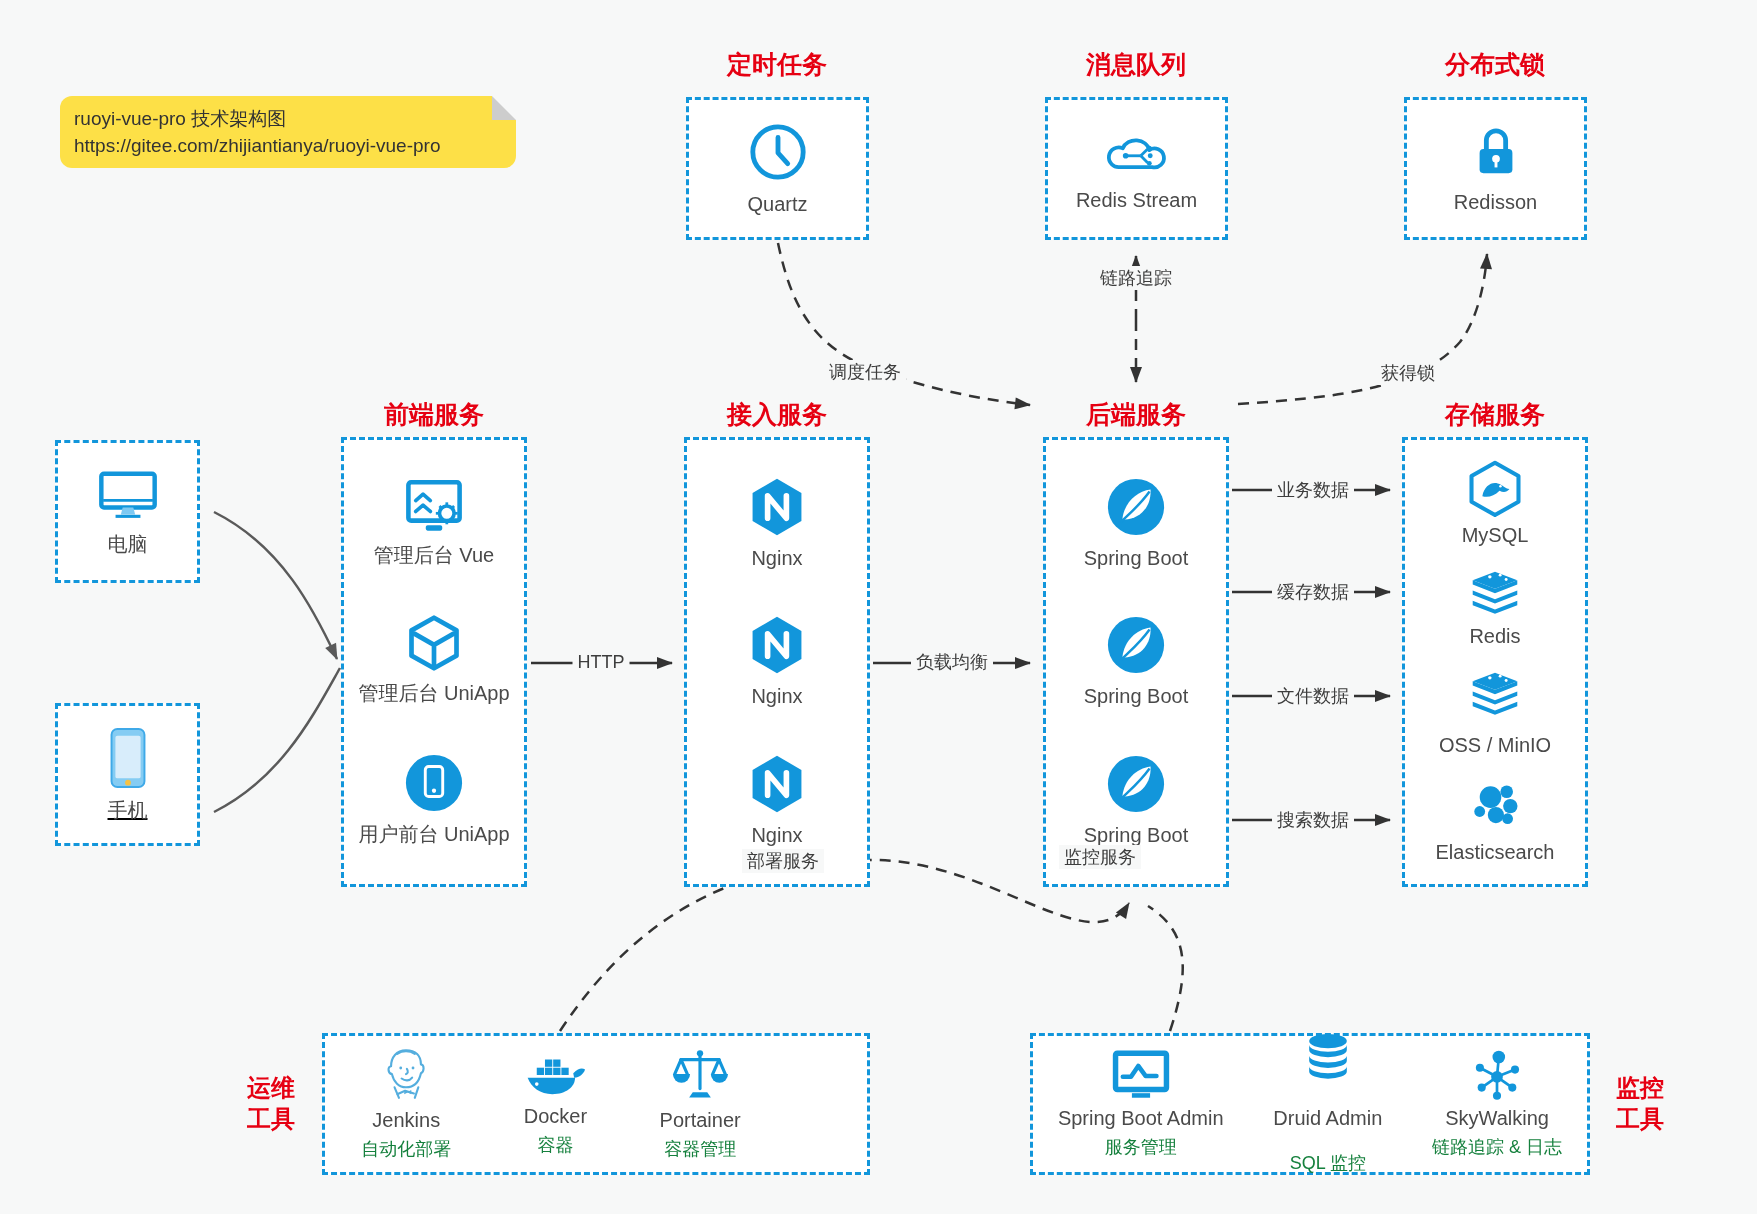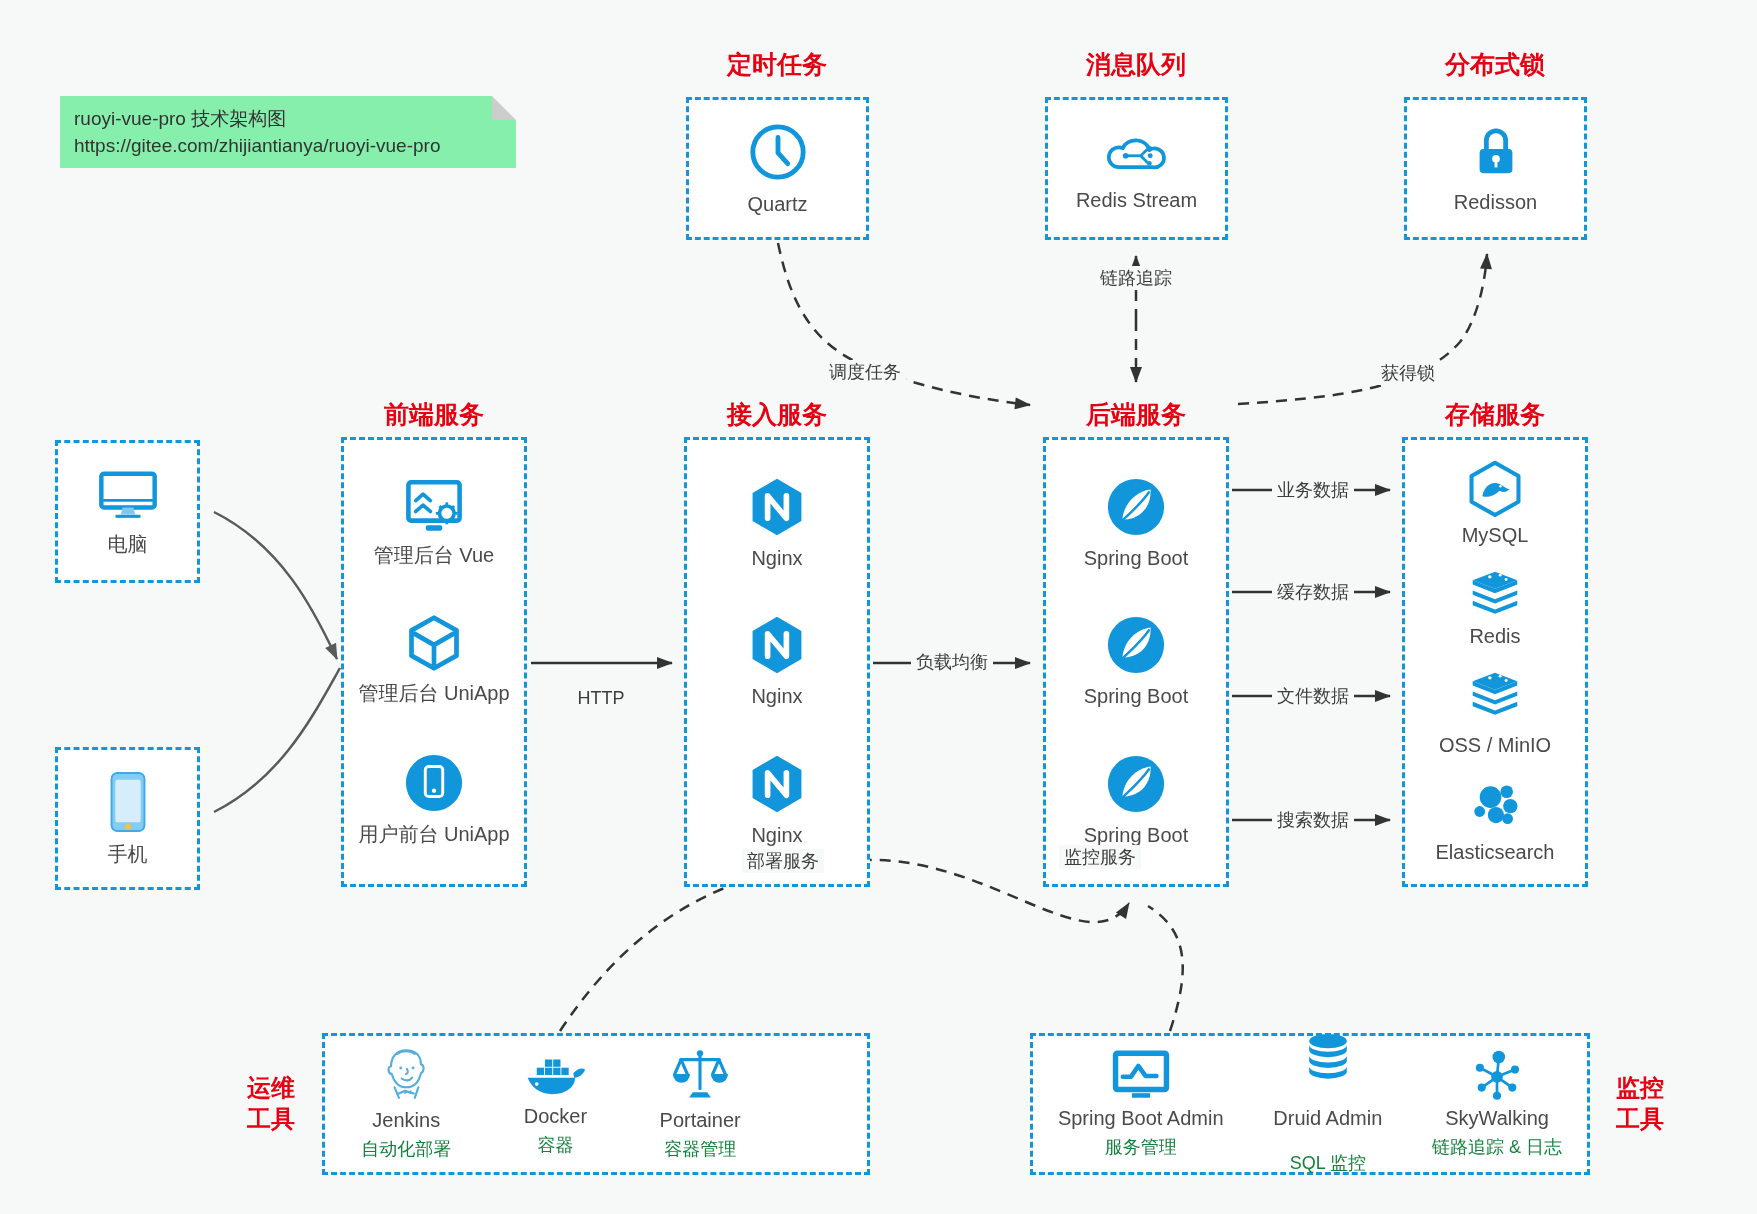--- a/index.html
+++ b/index.html
@@ -1,21 +1,21 @@
 <!DOCTYPE html>
 <html><head>
 <meta charset="utf-8">
 <style>
   html,body{margin:0;padding:0;}
   body{font-family:"Liberation Sans","DejaVu Sans",sans-serif;background:#f7f8f8;}
   .stage{position:relative;width:1757px;height:1214px;background:#f7f8f8;overflow:hidden;}
   svg.wires{position:absolute;left:0;top:0;width:1757px;height:1214px;pointer-events:none;}
 
-  .note{position:absolute;left:60px;top:96px;width:428px;background:#86efac;padding:9px 14px;
-        font-size:19px;line-height:27px;color:#333;}
+  .note{position:absolute;left:60px;top:96px;width:428px;background:#fde047;padding:9px 14px;
+        font-size:19px;line-height:27px;color:#333;border-radius:12px;}
   .note::after{content:"";position:absolute;top:0;right:0;width:0;height:0;
         border-top:24px solid #f7f8f8;border-left:24px solid #cdcdcd;}
 
   .col-title{position:absolute;transform:translateX(-50%);color:#e60012;font-size:25px;
         font-weight:bold;white-space:nowrap;}
   .side-title{position:absolute;color:#e60012;font-size:24px;font-weight:bold;line-height:31px;
         text-align:center;white-space:nowrap;}
 
   .dbox{position:absolute;background:#fff;border:3px dashed #1296db;box-sizing:border-box;
         display:flex;flex-direction:column;align-items:center;}
@@ -114,21 +114,21 @@
   <div class="dbox center1" style="left:55px;top:440px;width:145px;height:143px;">
     <svg class="icon" width="64" height="56" viewBox="0 0 72 62">
       <rect x="6" y="7" width="60" height="38" rx="3" fill="none" stroke="#1296db" stroke-width="5"></rect>
       <line x1="8" y1="37" x2="64" y2="37" stroke="#1296db" stroke-width="3"></line>
       <path d="M30 45 h12 l2 8 h-16 z" fill="#7ec9f2"></path>
       <line x1="22" y1="55" x2="50" y2="55" stroke="#1296db" stroke-width="3.5"></line>
     </svg>
     <div class="nodelabel">电脑</div>
   </div>
 
-  <div class="dbox center1" style="left:55px;top:747px;width:145px;height:143px;">
+  <div class="dbox center1" style="left:55px;top:703px;width:145px;height:143px;text-decoration:underline;">
     <svg class="icon" width="40" height="62" viewBox="0 0 40 64">
       <rect x="3" y="2" width="34" height="60" rx="6" fill="#85ccf3" stroke="#3fa9e8" stroke-width="2"></rect>
       <rect x="7" y="9" width="26" height="44" rx="2" fill="#d8edfb"></rect>
       <circle cx="20" cy="57.5" r="3" fill="#f6c244"></circle>
     </svg>
     <div class="nodelabel">手机</div>
   </div>
 
   <div class="col-title" style="left:434px;top:398px;">前端服务</div>
   <div class="col-title" style="left:777px;top:398px;">接入服务</div>
@@ -371,21 +371,21 @@
     </div>
   </div>
   <div class="side-title" style="left:1604px;top:1072px;width:72px;">
     <div>监控</div>
     <div>工具</div>
   </div>
 
   <div class="edge-label" style="left:865px;top:372px;">调度任务</div>
   <div class="edge-label" style="left:1136px;top:278px;">链路追踪</div>
   <div class="edge-label" style="left:1408px;top:373px;">获得锁</div>
-  <div class="edge-label" style="left:601px;top:662px;margin-top:36px;">HTTP</div>
+  <div class="edge-label" style="left:601px;top:662px;">HTTP</div>
   <div class="edge-label" style="left:952px;top:662px;">负载均衡</div>
   <div class="edge-label" style="left:1313px;top:490px;">业务数据</div>
   <div class="edge-label" style="left:1313px;top:592px;">缓存数据</div>
   <div class="edge-label" style="left:1313px;top:696px;">文件数据</div>
   <div class="edge-label" style="left:1313px;top:820px;">搜索数据</div>
   <div class="edge-label" style="left:783px;top:861px;">部署服务</div>
   <div class="edge-label" style="left:1100px;top:857px;">监控服务</div>
 
 </div>
 

